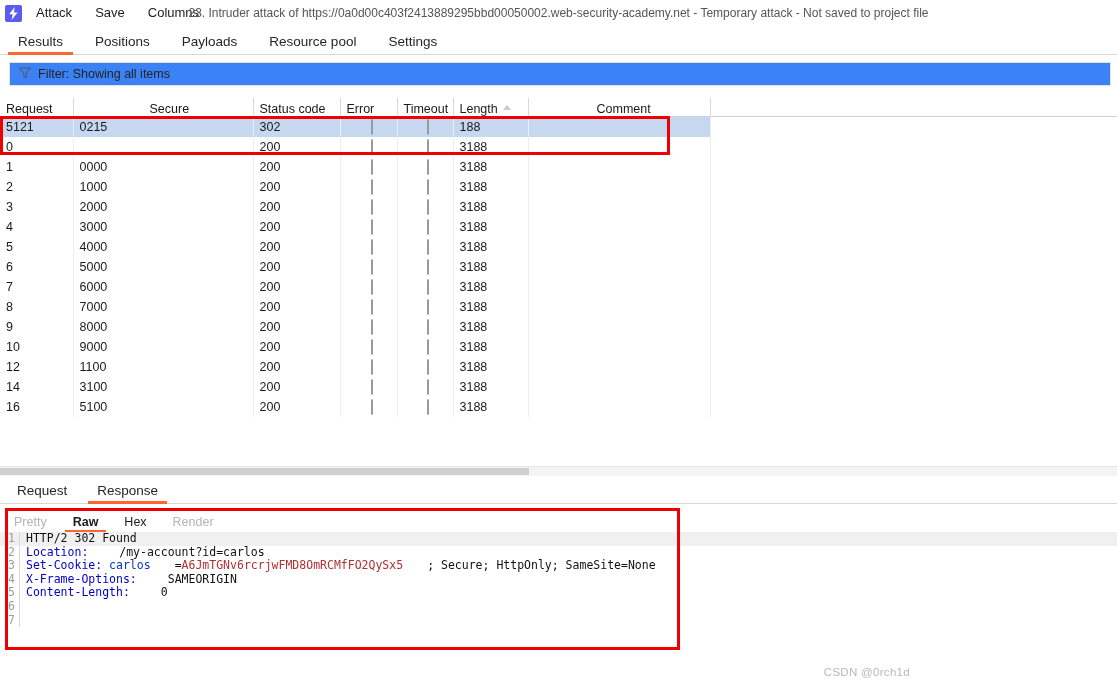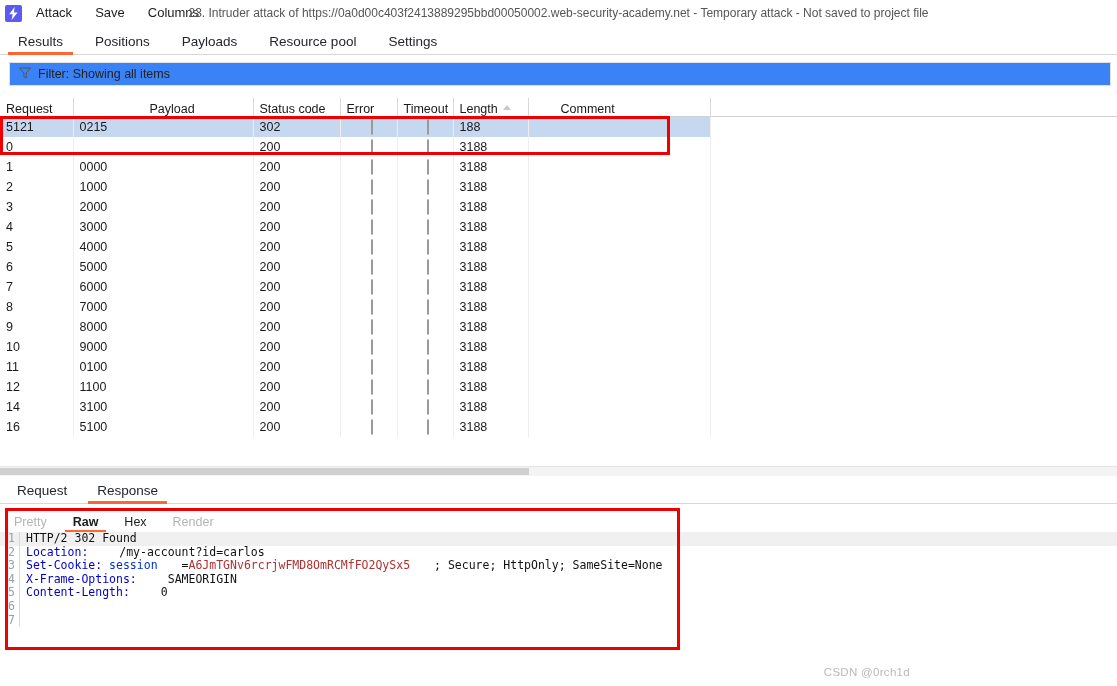--- a/index.html
+++ b/index.html
@@ -337,26 +337,26 @@
           <col style="width:87px">
         <col style="width:57px">
           <col style="width:56px">
           <col style="width:75px">
         <col style="width:182px">
           <col style="width:407px">
       </colgroup>
       <thead>
         <tr class="hdr-row-line">
           <th>Request</th>
-          <th style="padding-left:76px">Payload</th>
+          <th style="padding-left:76px">Secure</th>
           <th>Status code</th>
           <th>Error</th>
           <th>Timeout</th>
           <th><span>Length</span><span class="sort-arrow"></span></th>
-          <th style="padding-left:32px">Comment</th>
+          <th style="padding-left:68px">Comment</th>
           <th class="last"></th>
         </tr>
       </thead>
       <tbody>
         <tr class="row-sel">
           <td>5121</td>
           <td>0215</td>
           <td>302</td>
           <td class="center"><span class="chk"></span></td>
           <td class="center"><span class="chk"></span></td>
@@ -468,30 +468,20 @@
           <td>10</td>
           <td>9000</td>
           <td>200</td>
           <td class="center"><span class="chk"></span></td>
           <td class="center"><span class="chk"></span></td>
           <td>3188</td>
           <td></td>
           <td class="last"></td>
         </tr>
         <tr>
-          <td>11</td>
-          <td>0100</td>
-          <td>200</td>
-          <td class="center"><span class="chk"></span></td>
-          <td class="center"><span class="chk"></span></td>
-          <td>3188</td>
-          <td></td>
-          <td class="last"></td>
-        </tr>
-        <tr>
           <td>12</td>
           <td>1100</td>
           <td>200</td>
           <td class="center"><span class="chk"></span></td>
           <td class="center"><span class="chk"></span></td>
           <td>3188</td>
           <td></td>
           <td class="last"></td>
         </tr>
         <tr>
@@ -539,21 +529,21 @@
     <div class="line first">
       <span class="gutter">1</span>
       <span class="code"><span>HTTP/2 302 Found</span></span>
     </div>
     <div class="line">
       <span class="gutter">2</span>
       <span class="code"><span class="c-hdr">Location:</span><span class="c-val"> /my-account?id=carlos</span></span>
     </div>
     <div class="line">
       <span class="gutter">3</span>
-      <span class="code"><span class="c-hdr">Set-Cookie:</span><span class="c-key"> session</span><span class="c-val">=</span><span class="c-red">A6JmTGNv6rcrjwFMD8OmRCMfFO2QySx5</span><span class="c-val">; Secure; HttpOnly; SameSite=None</span></span>
+      <span class="code"><span class="c-hdr">Set-Cookie:</span><span class="c-key"> carlos</span><span class="c-val">=</span><span class="c-red">A6JmTGNv6rcrjwFMD8OmRCMfFO2QySx5</span><span class="c-val">; Secure; HttpOnly; SameSite=None</span></span>
     </div>
     <div class="line">
       <span class="gutter">4</span>
       <span class="code"><span class="c-hdr">X-Frame-Options:</span><span class="c-val"> SAMEORIGIN</span></span>
     </div>
     <div class="line">
       <span class="gutter">5</span>
       <span class="code"><span class="c-hdr">Content-Length:</span><span class="c-val"> 0</span></span>
     </div>
     <div class="line">

